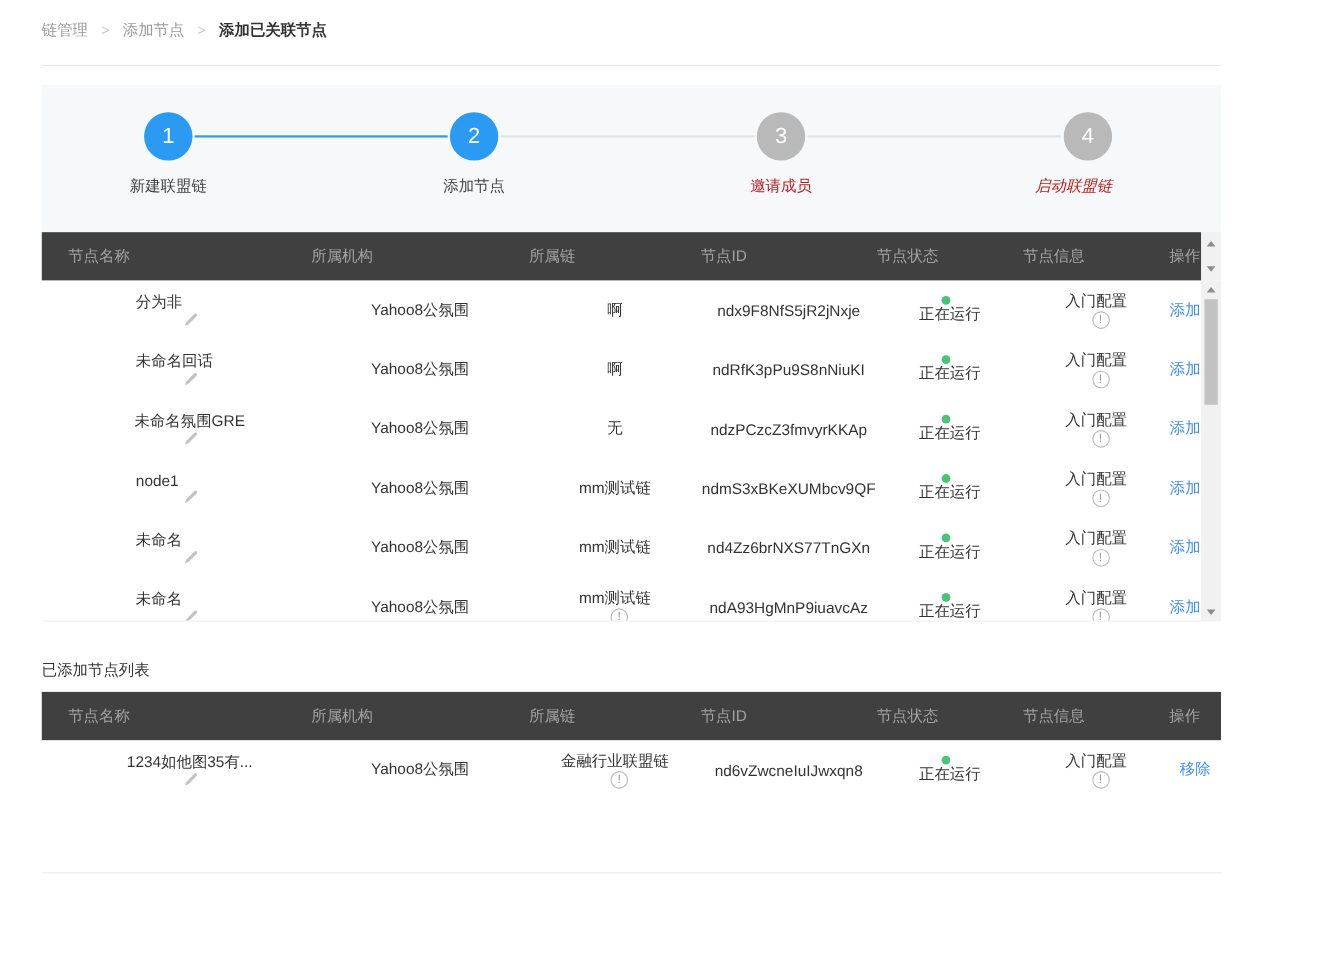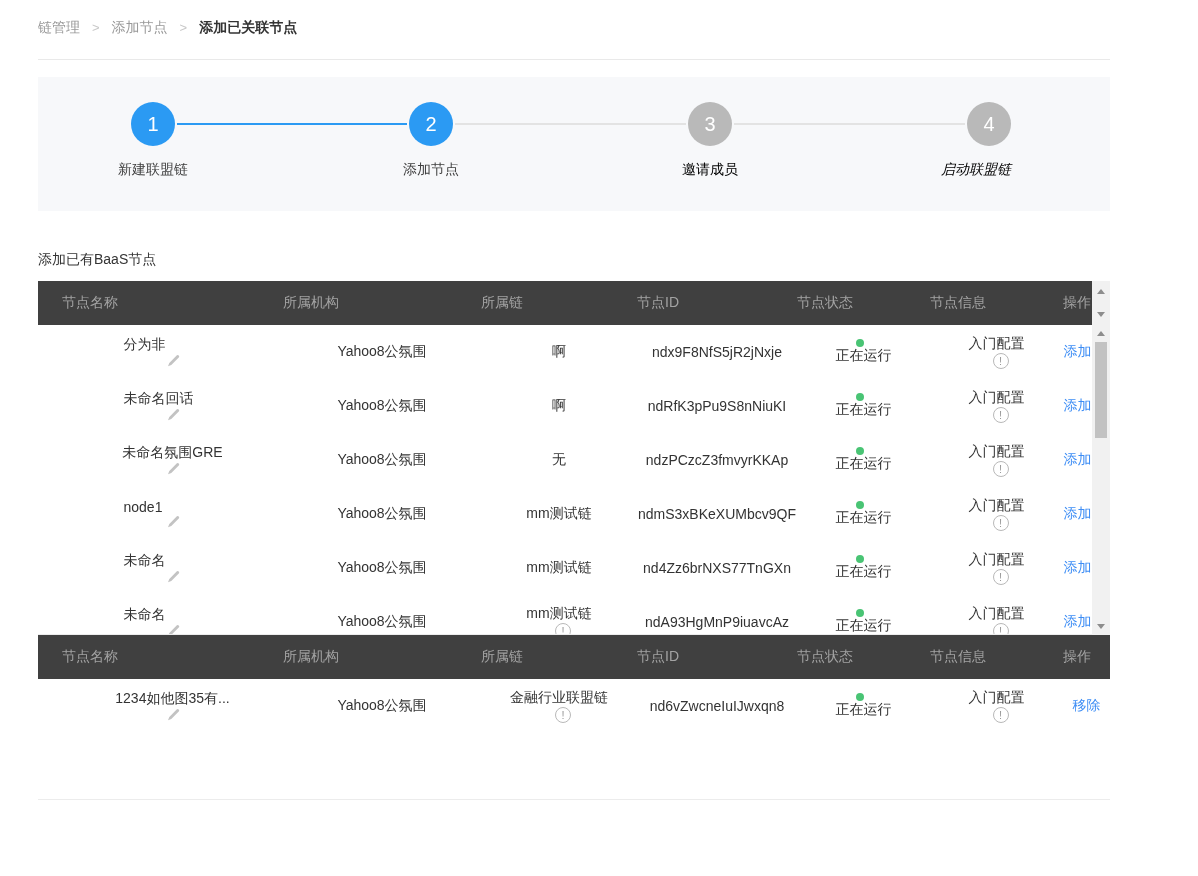--- a/index.html
+++ b/index.html
@@ -20,21 +20,21 @@
 
   
   .stepper { position:relative; margin-top:17px; width:1072px; height:134px; background:#f7f8fa; }
   .step-circle {
     position:absolute; top:25px; width:44px; height:44px; border-radius:50%;
     background:#b9b9b9; color:#fff; font-size:20px; line-height:44px; text-align:center;
   }
   .step-circle.active { background:var(--accent,#2b9af3); }
   .step-line { position:absolute; top:46px; height:2px; background:#e3e3e3; }
   .step-line.active { background:var(--accent,#2b9af3); }
-  .step-label { position:absolute; top:84px; width:140px; text-align:center; font-size:14px; color:#000000; }
+  .step-label { position:absolute; top:84px; width:140px; text-align:center; font-size:14px; color:#b91c1c; }
   .step-label.active { color:#404040; }
 
   
   .section-title { margin:40px 0 12px; font-size:14px; color:#333; }
   .section-title.second { margin:36px 0 10px; }
 
   
   .table { width:1072px; display:flex; align-items:stretch; }
   .t-main { flex:1; display:flex; flex-direction:column; min-width:0; }
   .thead { display:flex; align-items:center; height:44px; background:#404040; padding-left:24px; }
@@ -82,21 +82,20 @@
         <div class="step-line" style="left: 417px; width: 231px;"></div>
         <div class="step-circle active" style="left: 371px;">2</div>
         <div class="step-label active" style="left: 323px;">添加节点</div>
         <div class="step-line" style="left: 696px; width: 231px;"></div>
         <div class="step-circle" style="left: 650px;">3</div>
         <div class="step-label" style="left: 602px;">邀请成员</div>
         <div class="step-circle" style="left: 929px;">4</div>
         <div class="step-label" style="left: 868px; font-style: italic;">启动联盟链</div>
       </div>
 
-    <div class="section-title">添加已有BaaS节点</div>
     <div class="table" data-table="available">
         <div class="t-main">
           <div class="thead">
             <div class="th col0">节点名称</div>
             <div class="th col1">所属机构</div>
             <div class="th col2">所属链</div>
             <div class="th col3">节点ID</div>
             <div class="th col4">节点状态</div>
             <div class="th col5">节点信息</div>
             <div class="th col6">操作</div>
@@ -291,20 +290,21 @@
             <span class="arr down"></span>
           </div>
           <div class="scroll-body">
             <span class="arr up"></span>
             <div class="thumb"></div>
             <span class="arr down"></span>
           </div>
         </div>
       </div>
 
+    <div class="section-title second">已添加节点列表</div>
     <div class="table" data-table="added">
         <div class="t-main">
           <div class="thead">
             <div class="th col0">节点名称</div>
             <div class="th col1">所属机构</div>
             <div class="th col2">所属链</div>
             <div class="th col3">节点ID</div>
             <div class="th col4">节点状态</div>
             <div class="th col5">节点信息</div>
             <div class="th col6">操作</div>

